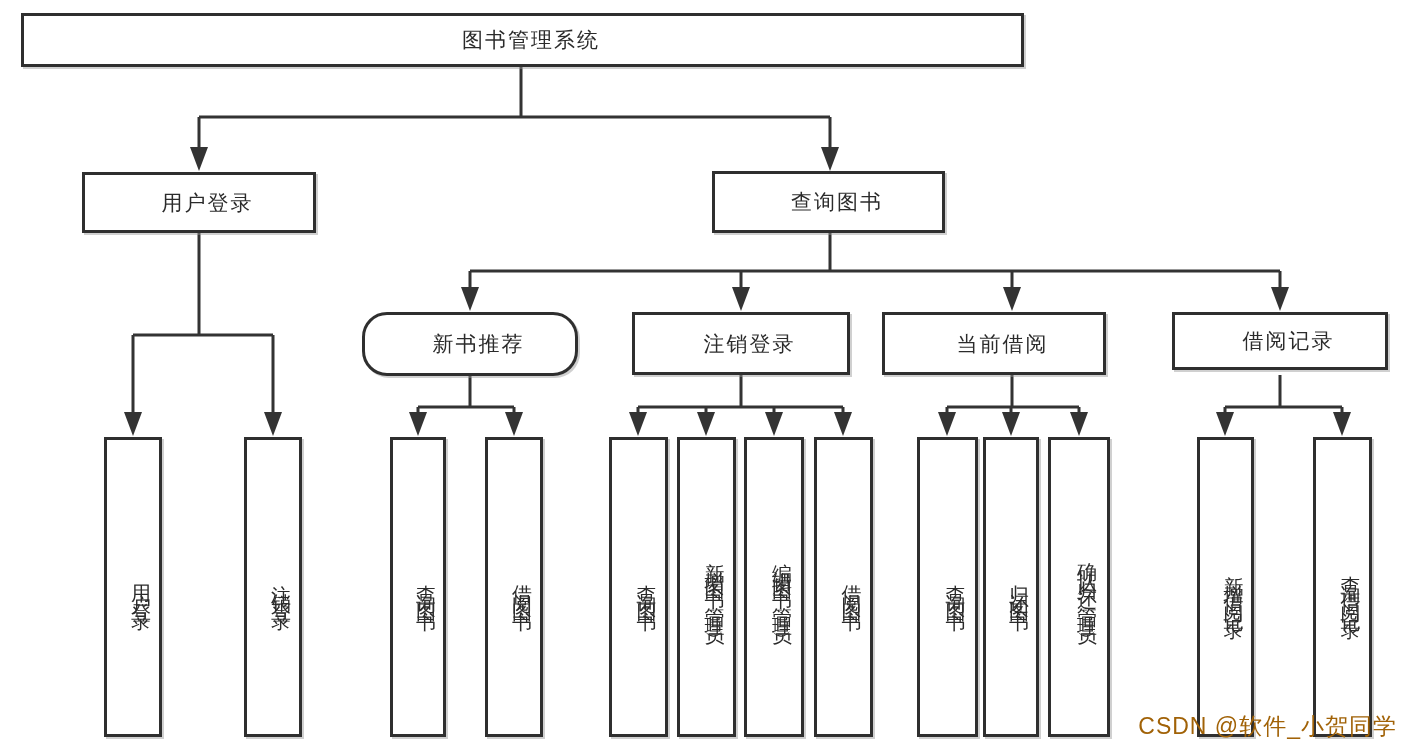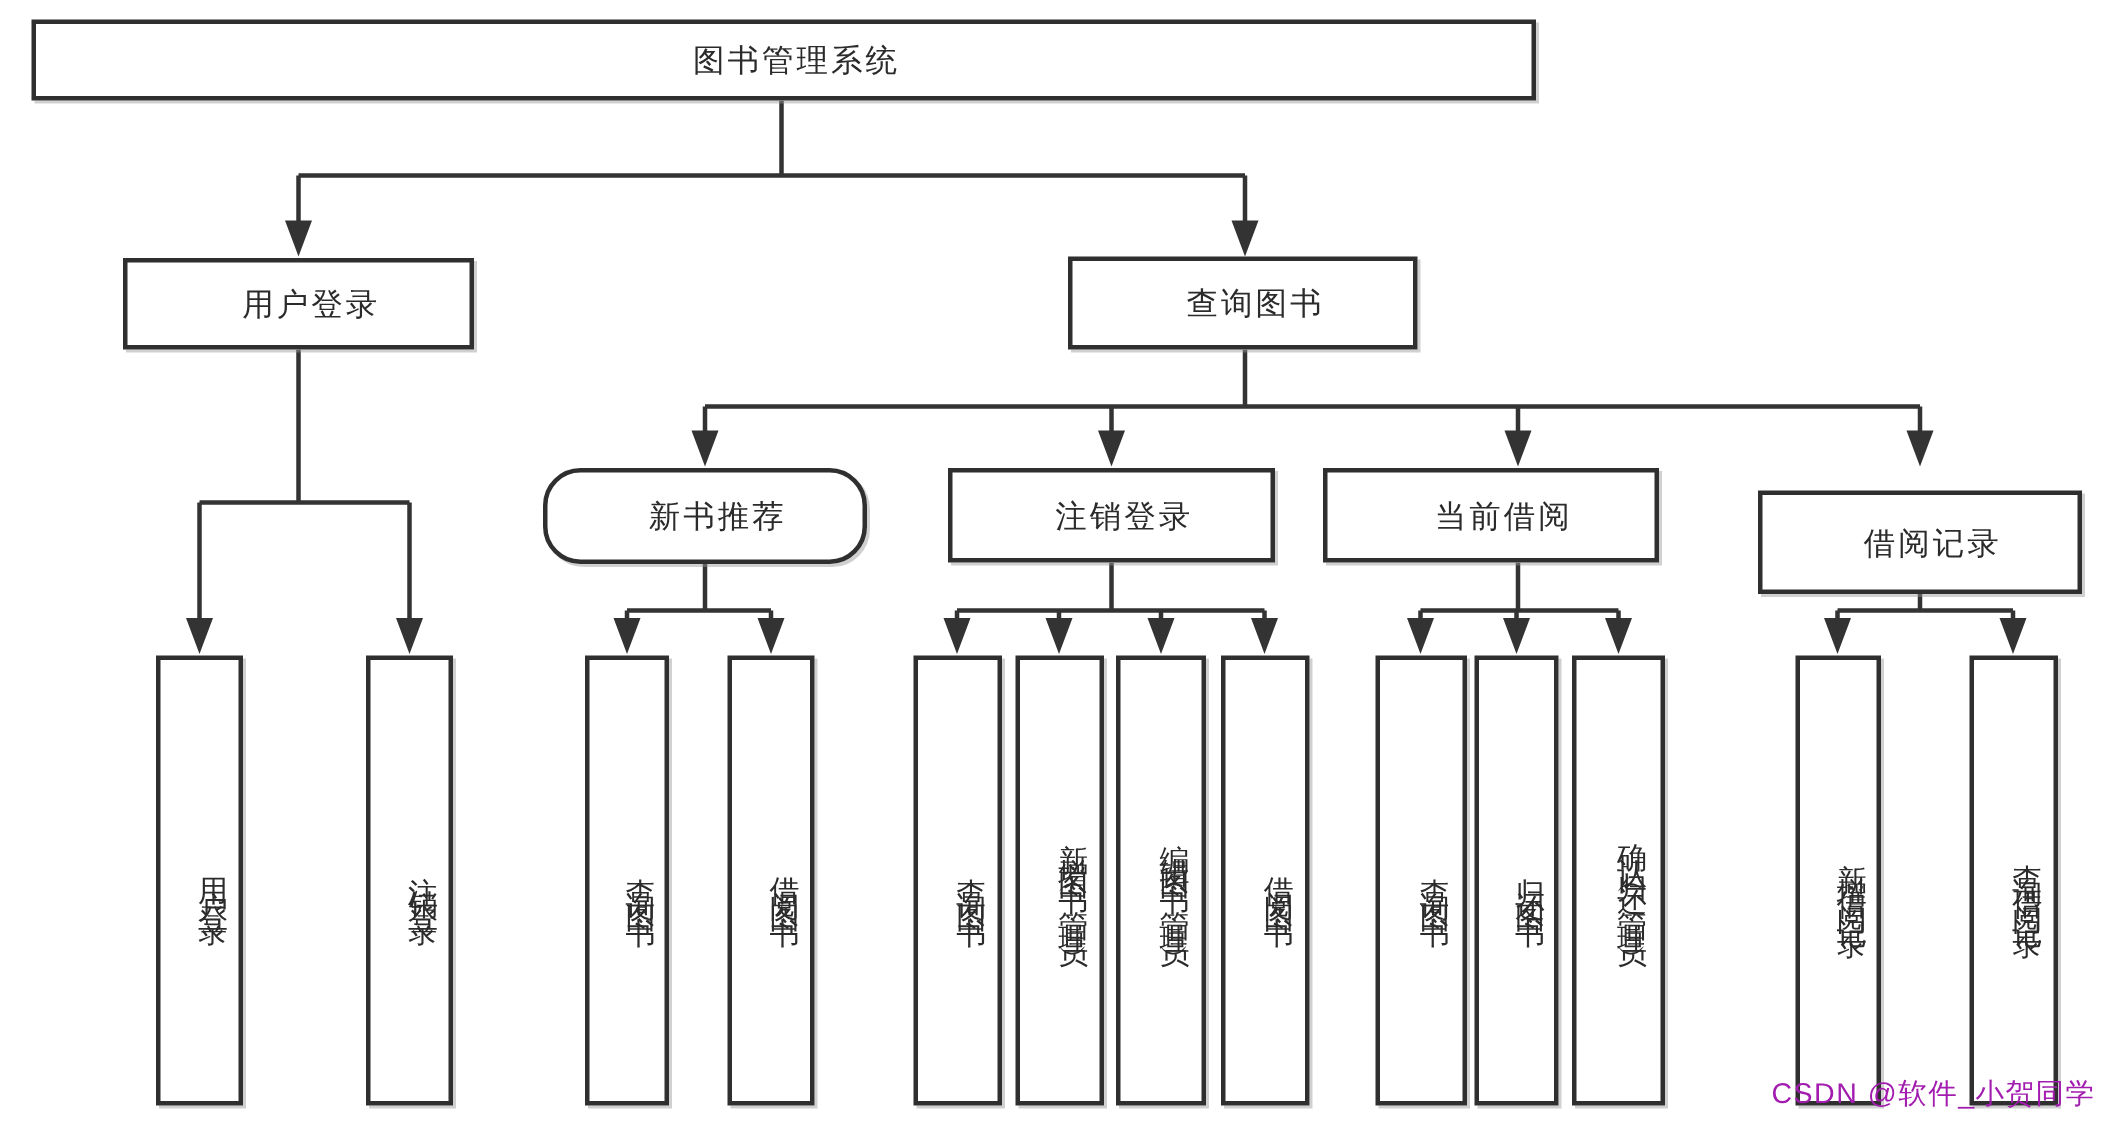--- a/index.html
+++ b/index.html
@@ -50,22 +50,22 @@
   .node.v {
     writing-mode: vertical-lr;
     font-size: 20px;
     letter-spacing: 9px;
     line-height: 1;
   }
   .watermark {
     position: absolute;
     right: 8px;
     bottom: 5px;
-    font-size: 19px;
-    color: #a21caf;
+    font-size: 23px;
+    color: #a16207;
     letter-spacing: 1px;
     white-space: nowrap;
   }
 </style>
 </head>
 <body>
 
 <div id="stage">
 
   <svg class="wires" viewBox="0 0 1405 747">
@@ -124,21 +124,21 @@
 
   <div class="node h" style="left:362px; top:312px; width:216px; height:64px;border-radius:25px;">
     <span>新书推荐</span>
   </div>
   <div class="node h" style="left:632px; top:312px; width:218px; height:63px;">
     <span>注销登录</span>
   </div>
   <div class="node h" style="left:882px; top:312px; width:224px; height:63px;">
     <span>当前借阅</span>
   </div>
-  <div class="node h" style="left:1172px; top:312px; width:216px; height:69px;margin-top:15px;">
+  <div class="node h" style="left:1172px; top:312px; width:216px; height:58px;">
     <span>借阅记录</span>
   </div>
 
   <div class="node v" style="left:104px; top:437px; width:58px; height:300px;">
     <span>用户登录</span>
   </div>
   <div class="node v" style="left:244px; top:437px; width:58px; height:300px;">
     <span>注销登录</span>
   </div>
 

